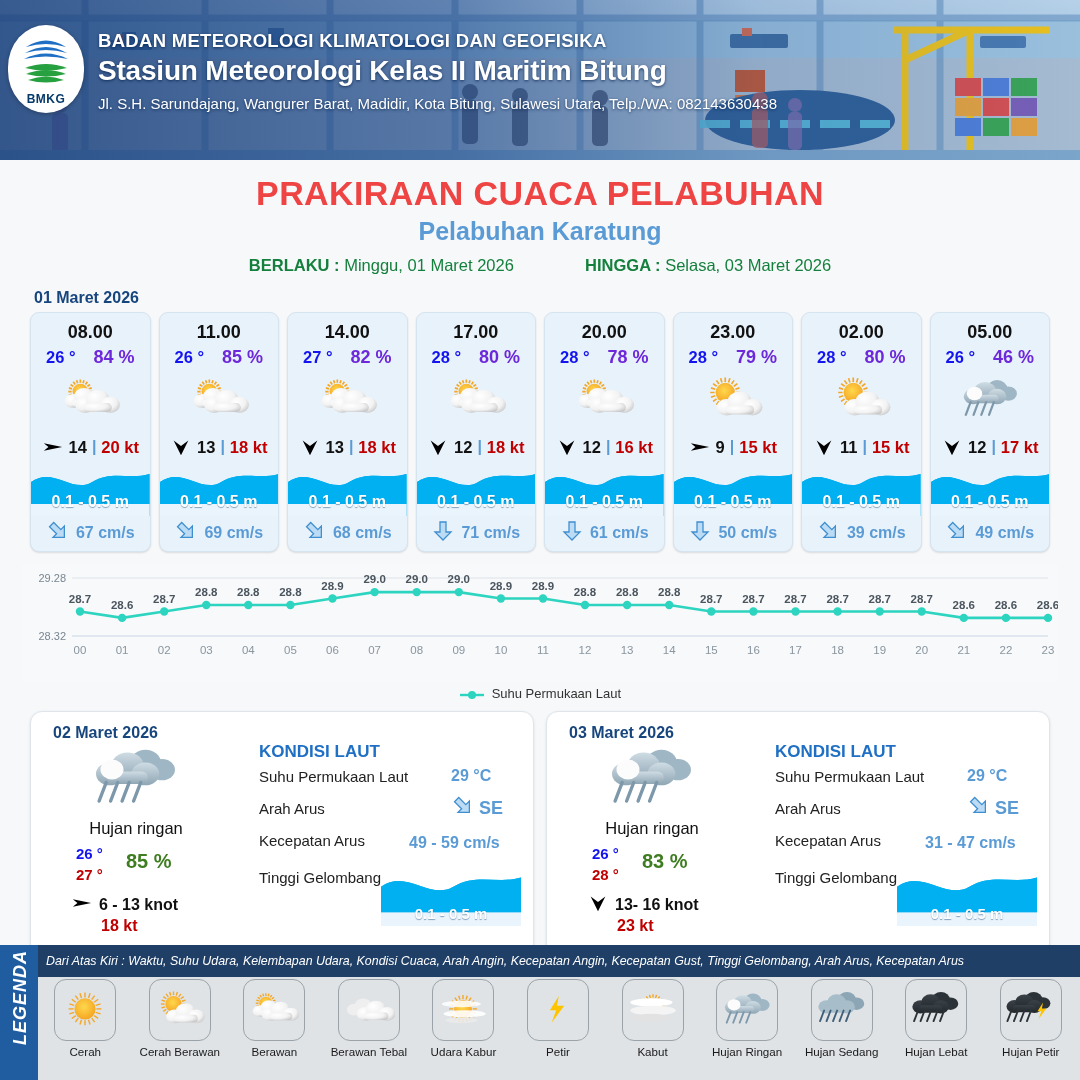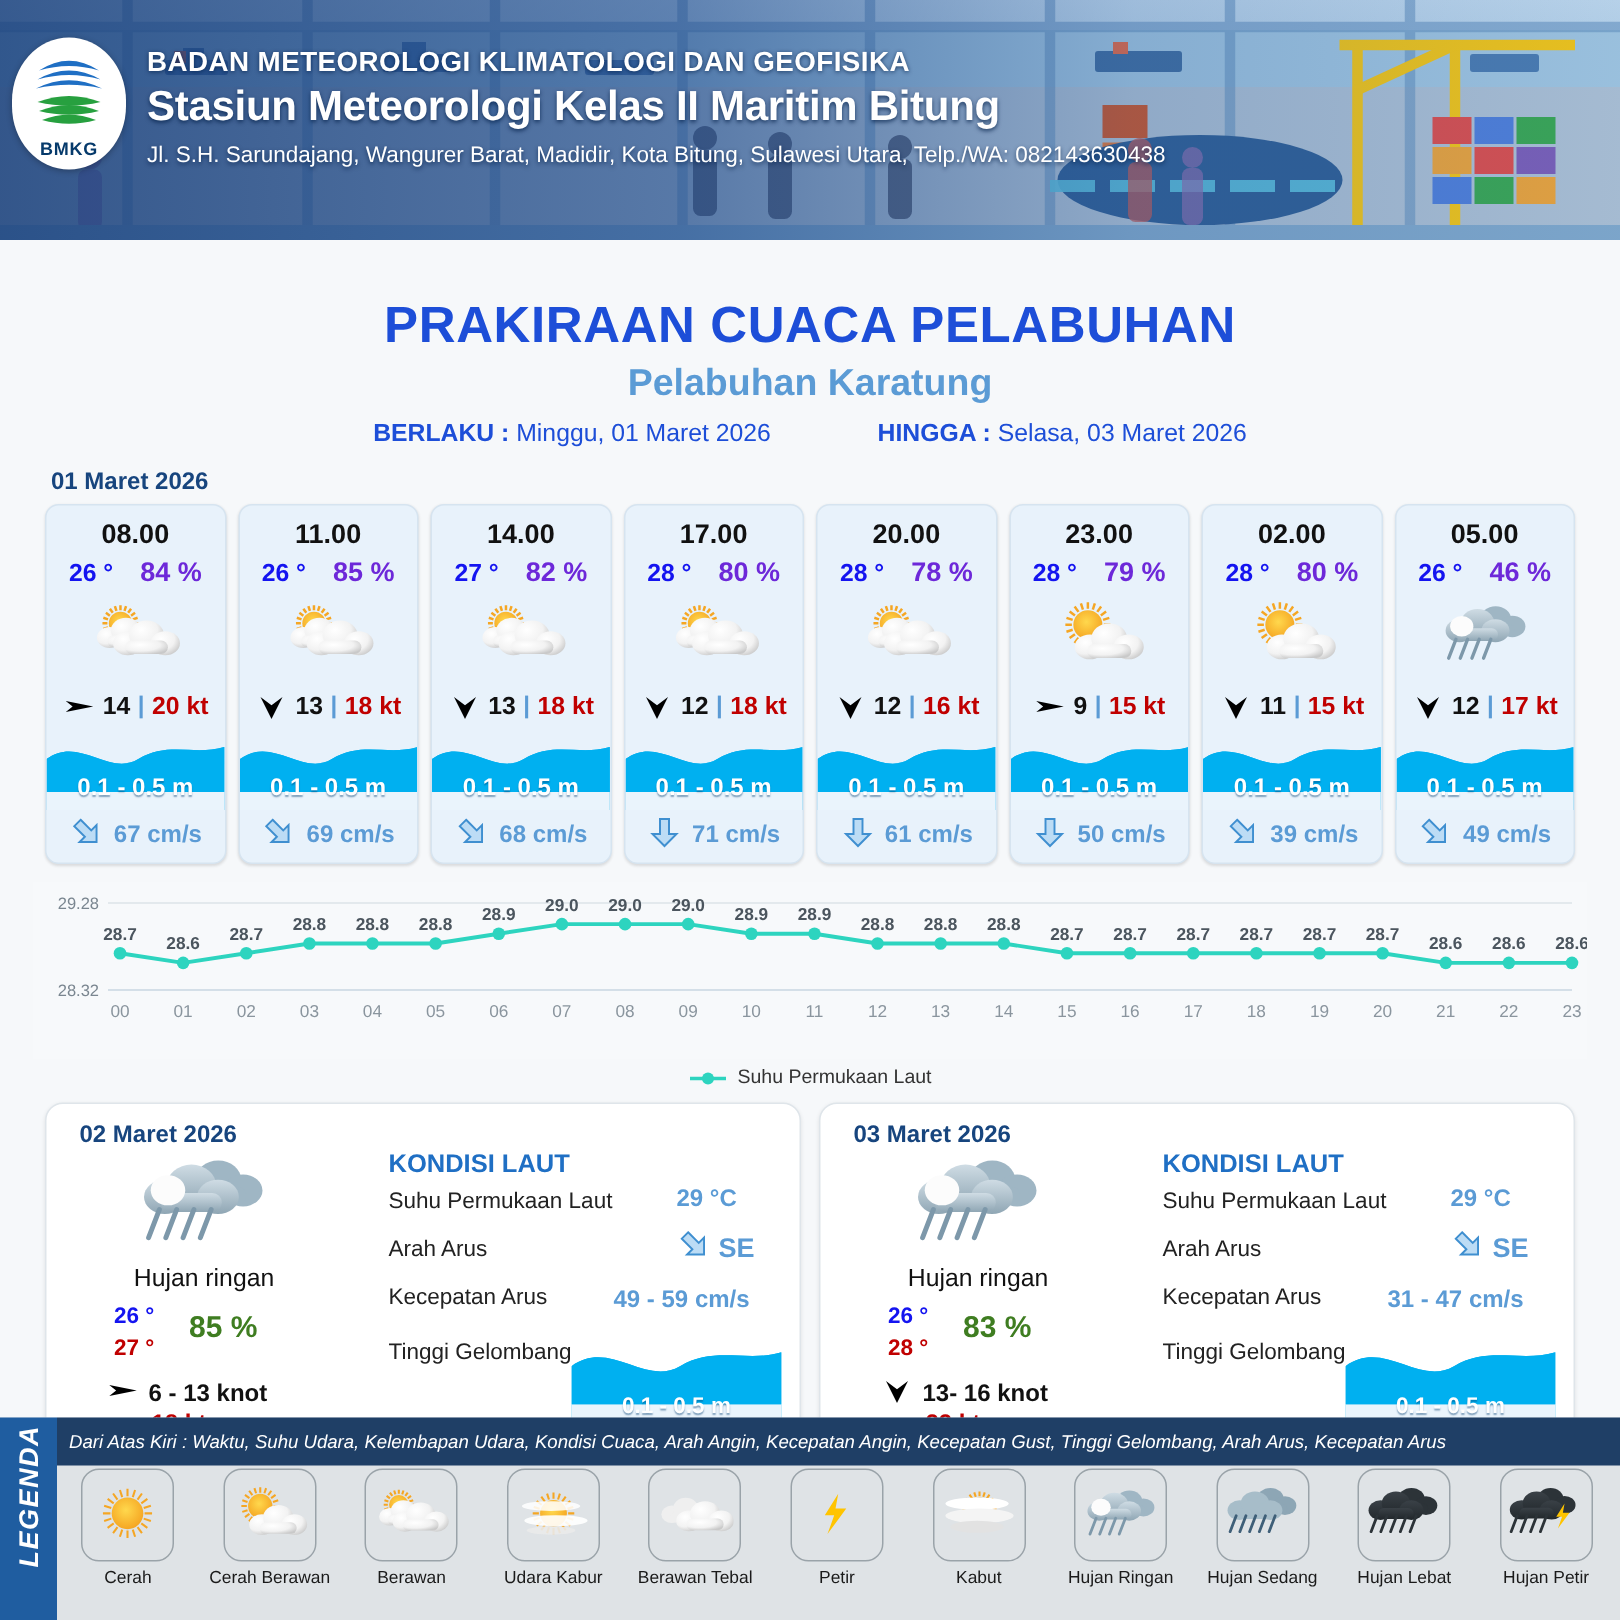--- a/index.html
+++ b/index.html
@@ -13,23 +13,23 @@
   .hdr-text{position:absolute;left:98px;top:30px;color:#fff;text-shadow:0 1px 3px rgba(0,30,70,.75);}
   .hdr-l1{font-size:18.5px;font-weight:bold;letter-spacing:.3px;}
   .hdr-l2{font-size:28px;font-weight:bold;margin-top:3px;letter-spacing:-.2px;}
   .hdr-l3{font-size:15px;margin-top:8px;}
   .hdr-l4{font-size:15px;margin-top:3px;}
   .logo{position:absolute;left:8px;top:25px;width:76px;height:88px;background:#fff;border-radius:50%/48%;
         display:flex;flex-direction:column;align-items:center;justify-content:center;box-shadow:0 1px 4px rgba(0,0,0,.3);}
 
   
   .title-wrap{text-align:center;padding-top:14px;}
-  .t1{font-size:34px;font-weight:bold;color:#1d4ed8;letter-spacing:.4px;margin-top:24px;}
+  .t1{font-size:34px;font-weight:bold;color:#ef4444;letter-spacing:.4px;}
   .t2{font-size:25px;font-weight:bold;color:#5b9bd5;margin-top:4px;}
-  .t3{margin-top:10px;font-size:16.5px;color:#1d4ed8;}
+  .t3{margin-top:10px;font-size:16.5px;color:#15803d;}
   .t3 b{font-weight:bold;}
   .t3 .gap{display:inline-block;width:62px;}
 
   
   .date-lbl{font-size:16px;font-weight:bold;color:#17457e;margin:14px 0 5px 34px;}
   .cards{display:flex;gap:8px;padding:0 30px;}
   .card{flex:1;background:#e8f2fb;border:1px solid #d6e4f0;border-radius:9px;overflow:hidden;
         box-shadow:0 1px 2px rgba(0,0,0,.12);position:relative;height:240px;}
   .c-time{text-align:center;font-size:18px;font-weight:bold;color:#111;padding-top:9px;}
   .c-th{display:flex;justify-content:space-around;align-items:baseline;padding:4px 6px 0;}
@@ -1318,20 +1318,58 @@
       <rect x="10" y="14" width="32" height="10" rx="5" fill="url(#cgberawan52)"></rect>
             </g>
           </svg>
         </div>
     <div class="leg-lbl">Berawan</div>
       </div>
       <div class="leg-item">
         <div class="leg-ico-box">
           <svg width="52" height="37.44" viewBox="0 0 64 46">
             <defs>
+    <radialGradient id="cgberawan-tebal52" cx="35%" cy="32%" r="75%">
+      <stop offset="0%" stop-color="#ffffff"></stop>
+                <stop offset="62%" stop-color="#f2f2f2"></stop>
+                <stop offset="100%" stop-color="#c9c9c9"></stop>
+    </radialGradient>
+    <radialGradient id="sgberawan-tebal52" cx="45%" cy="40%" r="60%">
+      <stop offset="0%" stop-color="#ffd84d"></stop>
+                <stop offset="100%" stop-color="#f5a623"></stop>
+    </radialGradient>
+    <linearGradient id="dgberawan-tebal52" x1="0" y1="0" x2="0" y2="1">
+      <stop offset="0%" stop-color="#cfdce4"></stop>
+                <stop offset="100%" stop-color="#8fa6b4"></stop>
+    </linearGradient>
+    <linearGradient id="kgberawan-tebal52" x1="0" y1="0" x2="0" y2="1">
+      <stop offset="0%" stop-color="#3a4147"></stop>
+                <stop offset="100%" stop-color="#22282c"></stop>
+    </linearGradient>
+  </defs>
+            <g transform="translate(4,10) scale(0.8)">
+      <ellipse cx="12" cy="16" rx="11" ry="9" fill="#efefef"></ellipse>
+      <ellipse cx="26" cy="10" rx="13" ry="11" fill="#efefef"></ellipse>
+      <ellipse cx="40" cy="16" rx="11" ry="9" fill="#efefef"></ellipse>
+      <rect x="10" y="14" width="32" height="10" rx="5" fill="#efefef"></rect>
+            </g>
+            <g transform="translate(16,13) scale(0.95)">
+      <ellipse cx="12" cy="16" rx="11" ry="9" fill="url(#cgberawan-tebal52)"></ellipse>
+      <ellipse cx="26" cy="10" rx="13" ry="11" fill="url(#cgberawan-tebal52)"></ellipse>
+      <ellipse cx="40" cy="16" rx="11" ry="9" fill="url(#cgberawan-tebal52)"></ellipse>
+      <rect x="10" y="14" width="32" height="10" rx="5" fill="url(#cgberawan-tebal52)"></rect>
+            </g>
+          </svg>
+        </div>
+    <div class="leg-lbl">Berawan Tebal</div>
+      </div>
+      <div class="leg-item">
+        <div class="leg-ico-box">
+          <svg width="52" height="37.44" viewBox="0 0 64 46">
+            <defs>
     <radialGradient id="cgudara-kabur52" cx="35%" cy="32%" r="75%">
       <stop offset="0%" stop-color="#ffffff"></stop>
                 <stop offset="62%" stop-color="#f2f2f2"></stop>
                 <stop offset="100%" stop-color="#c9c9c9"></stop>
     </radialGradient>
     <radialGradient id="sgudara-kabur52" cx="45%" cy="40%" r="60%">
       <stop offset="0%" stop-color="#ffd84d"></stop>
                 <stop offset="100%" stop-color="#f5a623"></stop>
     </radialGradient>
     <linearGradient id="dgudara-kabur52" x1="0" y1="0" x2="0" y2="1">
@@ -1370,58 +1408,20 @@
          <ellipse cx="34" cy="28" rx="26" ry="4.5" fill="#fff" opacity=".9"></ellipse>
          <ellipse cx="30" cy="36" rx="20" ry="3.5" fill="#eaeaea" opacity=".9"></ellipse>
           </svg>
         </div>
     <div class="leg-lbl">Udara Kabur</div>
       </div>
       <div class="leg-item">
         <div class="leg-ico-box">
           <svg width="52" height="37.44" viewBox="0 0 64 46">
             <defs>
-    <radialGradient id="cgberawan-tebal52" cx="35%" cy="32%" r="75%">
-      <stop offset="0%" stop-color="#ffffff"></stop>
-                <stop offset="62%" stop-color="#f2f2f2"></stop>
-                <stop offset="100%" stop-color="#c9c9c9"></stop>
-    </radialGradient>
-    <radialGradient id="sgberawan-tebal52" cx="45%" cy="40%" r="60%">
-      <stop offset="0%" stop-color="#ffd84d"></stop>
-                <stop offset="100%" stop-color="#f5a623"></stop>
-    </radialGradient>
-    <linearGradient id="dgberawan-tebal52" x1="0" y1="0" x2="0" y2="1">
-      <stop offset="0%" stop-color="#cfdce4"></stop>
-                <stop offset="100%" stop-color="#8fa6b4"></stop>
-    </linearGradient>
-    <linearGradient id="kgberawan-tebal52" x1="0" y1="0" x2="0" y2="1">
-      <stop offset="0%" stop-color="#3a4147"></stop>
-                <stop offset="100%" stop-color="#22282c"></stop>
-    </linearGradient>
-  </defs>
-            <g transform="translate(4,10) scale(0.8)">
-      <ellipse cx="12" cy="16" rx="11" ry="9" fill="#efefef"></ellipse>
-      <ellipse cx="26" cy="10" rx="13" ry="11" fill="#efefef"></ellipse>
-      <ellipse cx="40" cy="16" rx="11" ry="9" fill="#efefef"></ellipse>
-      <rect x="10" y="14" width="32" height="10" rx="5" fill="#efefef"></rect>
-            </g>
-            <g transform="translate(16,13) scale(0.95)">
-      <ellipse cx="12" cy="16" rx="11" ry="9" fill="url(#cgberawan-tebal52)"></ellipse>
-      <ellipse cx="26" cy="10" rx="13" ry="11" fill="url(#cgberawan-tebal52)"></ellipse>
-      <ellipse cx="40" cy="16" rx="11" ry="9" fill="url(#cgberawan-tebal52)"></ellipse>
-      <rect x="10" y="14" width="32" height="10" rx="5" fill="url(#cgberawan-tebal52)"></rect>
-            </g>
-          </svg>
-        </div>
-    <div class="leg-lbl">Berawan Tebal</div>
-      </div>
-      <div class="leg-item">
-        <div class="leg-ico-box">
-          <svg width="52" height="37.44" viewBox="0 0 64 46">
-            <defs>
     <radialGradient id="cgpetir52" cx="35%" cy="32%" r="75%">
       <stop offset="0%" stop-color="#ffffff"></stop>
                 <stop offset="62%" stop-color="#f2f2f2"></stop>
                 <stop offset="100%" stop-color="#c9c9c9"></stop>
     </radialGradient>
     <radialGradient id="sgpetir52" cx="45%" cy="40%" r="60%">
       <stop offset="0%" stop-color="#ffd84d"></stop>
                 <stop offset="100%" stop-color="#f5a623"></stop>
     </radialGradient>
     <linearGradient id="dgpetir52" x1="0" y1="0" x2="0" y2="1">

